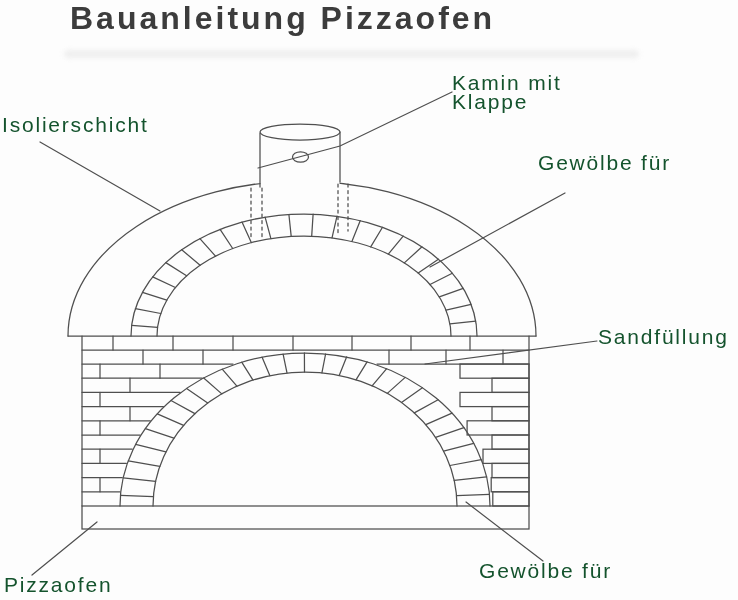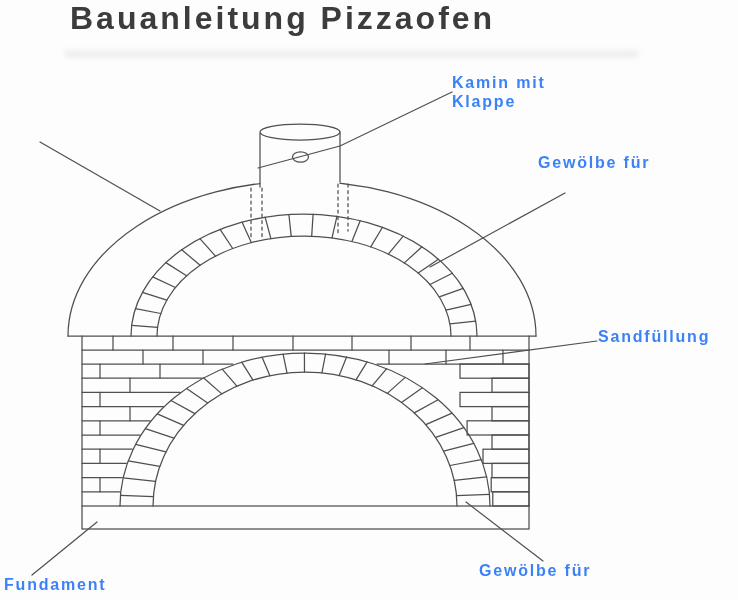--- a/index.html
+++ b/index.html
@@ -11,22 +11,22 @@
   .title{
     position:absolute;left:70px;top:0;margin:0;
     font-size:32px;font-weight:600;letter-spacing:3px;color:#3f3f3f;
     white-space:nowrap;
   }
   .ghost-band{
     position:absolute;left:64px;top:50px;width:575px;height:8px;
     background:#ebebeb;filter:blur(2.5px);border-radius:4px;opacity:.8;
   }
   .lbl{
-    position:absolute;font-size:16px;line-height:18.5px;
-    letter-spacing:1.8px;color:#3b82f6;white-space:nowrap;font-weight:bold;
+    position:absolute;font-size:21px;line-height:18.5px;
+    letter-spacing:1.8px;color:#14532d;white-space:nowrap;
   }
   .lbl-iso{left:2px;top:116px;}
   .lbl-kamin{left:452px;top:74px;}
   .lbl-backraum{left:538px;top:154px;}
   .lbl-sand{left:598px;top:328px;}
   .lbl-fundament{left:4px;top:576px;}
   .lbl-holzlege{left:479px;top:562px;}
   svg.art{position:absolute;left:0;top:0;width:738px;height:600px;}
 </style>
 </head>
@@ -179,35 +179,38 @@
         <line x1="40" y1="142" x2="160" y2="211"></line>
         <polyline points="258,168 340,146 452,92"></polyline>
         <line x1="565" y1="193" x2="430" y2="267"></line>
         <line x1="597" y1="341" x2="425" y2="364"></line>
         <line x1="543" y1="561" x2="466" y2="502"></line>
         <line x1="32" y1="575" x2="97" y2="522"></line>
       </g>
     </g>
   </svg>
 
+  <div class="lbl lbl-iso">
+    <span>Isolierschicht</span>
+  </div>
 
   <div class="lbl lbl-kamin">
     <div>Kamin mit</div>
     <div>Klappe</div>
   </div>
 
   <div class="lbl lbl-backraum">
     <div>Gewölbe für</div>
   </div>
 
   <div class="lbl lbl-sand">
     <span>Sandfüllung</span>
   </div>
 
   <div class="lbl lbl-fundament">
-    <span>Fundament</span>
+    <span>Pizzaofen</span>
   </div>
 
   <div class="lbl lbl-holzlege">
     <div>Gewölbe für</div>
   </div>
 
 </div>
 
 </body></html>

